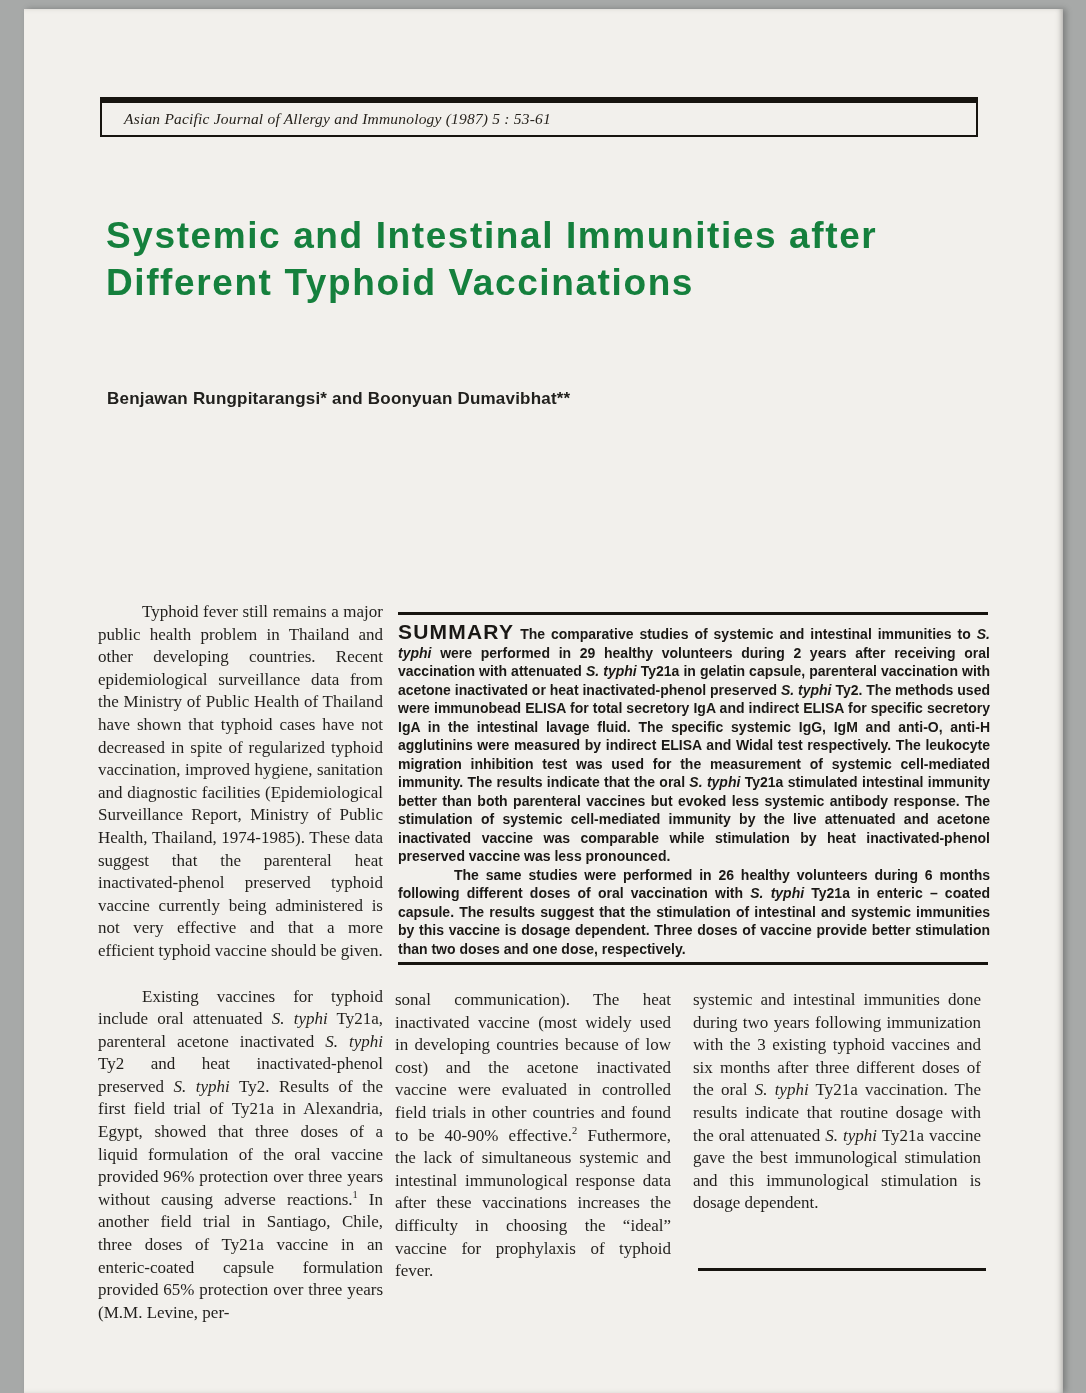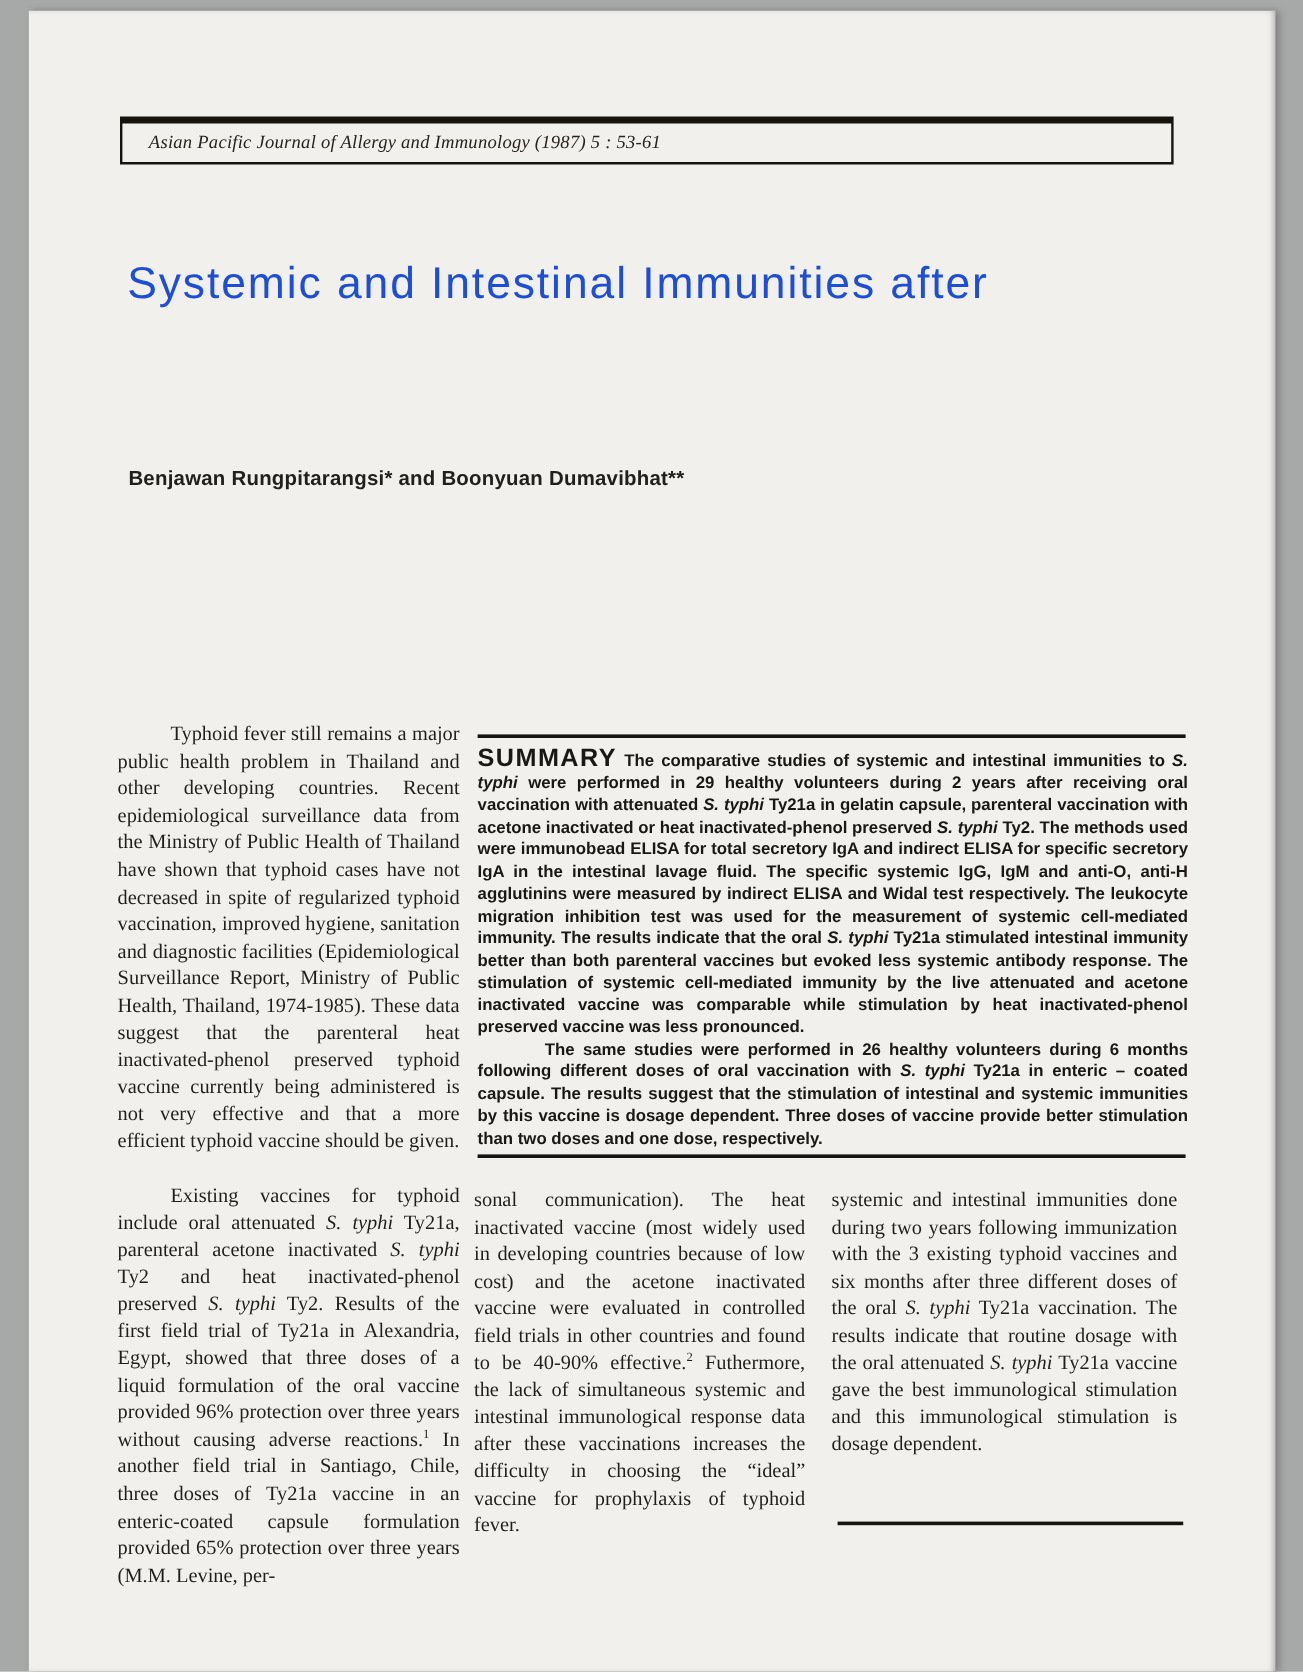--- a/index.html
+++ b/index.html
@@ -17,22 +17,22 @@
     position:absolute;left:76px;top:88px;width:878px;height:40px;
     border:2px solid #17140f;border-top:6px solid #17140f;box-sizing:border-box;padding-left:16px;
   }
   .journal-text{
     position:absolute;left:22px;top:7px;white-space:nowrap;
     font-family:"Liberation Serif", serif;font-style:italic;font-size:15.5px;
     color:#27231d;letter-spacing:.2px;
   }
   .title{
     position:absolute;left:82px;top:203px;margin:0;width:900px;
-    font-family:"Liberation Sans", sans-serif;font-weight:400;
-    font-size:37px;line-height:47px;color:#1d4ed8;letter-spacing:1.6px;
+    font-family:"Liberation Sans", sans-serif;font-weight:700;
+    font-size:37px;line-height:47px;color:#15803d;letter-spacing:1.6px;
   }
   .authors{
     position:absolute;left:83px;top:352px;width:880px;
     font-family:"Liberation Sans", sans-serif;font-weight:700;
     font-size:17px;line-height:25px;color:#21201d;letter-spacing:.2px;
   }
   .col{
     position:absolute;
     font-family:"Liberation Serif", serif;font-size:17px;line-height:22.6px;
     color:#211f1c;text-align:justify;
@@ -65,21 +65,21 @@
 </style>
 </head>
 <body>
 
 <div class="paper">
 
   <div class="journal-box">
     <span class="journal-text">Asian Pacific Journal of Allergy and Immunology (1987) 5 : 53-61</span>
   </div>
 
-  <h1 class="title"><span>Systemic and Intestinal Immunities after</span><br></h1>
+  <h1 class="title"><span>Systemic and Intestinal Immunities after</span><br><span>Different Typhoid Vaccinations</span></h1>
 
   <div class="authors"><br><span>Benjawan Rungpitarangsi* and Boonyuan Dumavibhat**</span></div>
 
   <div class="rule rule-sum-top"></div>
 
   <div class="summary">
     <p><span class="head">SUMMARY</span><span><span>The comparative studies of systemic and intestinal immunities to </span><span class="it">S. typhi</span><span> were performed in 29 healthy volunteers during 2 years after receiving oral vaccination with attenuated </span><span class="it">S. typhi</span><span> Ty21a in gelatin capsule, parenteral vaccination with acetone inactivated or heat inactivated-phenol preserved </span><span class="it">S. typhi</span><span> Ty2. The methods used were immunobead ELISA for total secretory IgA and indirect ELISA for specific secretory IgA in the intestinal lavage fluid. The specific systemic IgG, IgM and anti-O, anti-H agglutinins were measured by indirect ELISA and Widal test respectively. The leukocyte migration inhibition test was used for the measurement of systemic cell-mediated immunity. The results indicate that the oral </span><span class="it">S. typhi</span><span> Ty21a stimulated intestinal immunity better than both parenteral vaccines but evoked less systemic antibody response. The stimulation of systemic cell-mediated immunity by the live attenuated and acetone inactivated vaccine was comparable while stimulation by heat inactivated-phenol preserved vaccine was less pronounced.</span></span></p>
     <p class="p2"><span>The same studies were performed in 26 healthy volunteers during 6 months following different doses of oral vaccination with </span><span class="it">S. typhi</span><span> Ty21a in enteric – coated capsule. The results suggest that the stimulation of intestinal and systemic immunities by this vaccine is dosage dependent. Three doses of vaccine provide better stimulation than two doses and one dose, respectively.</span></p>
   </div>
 

